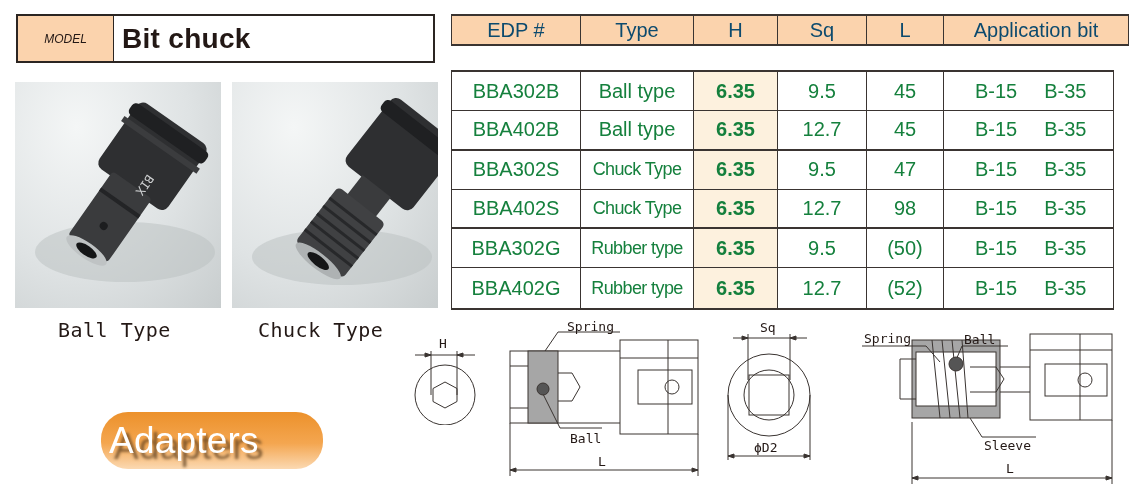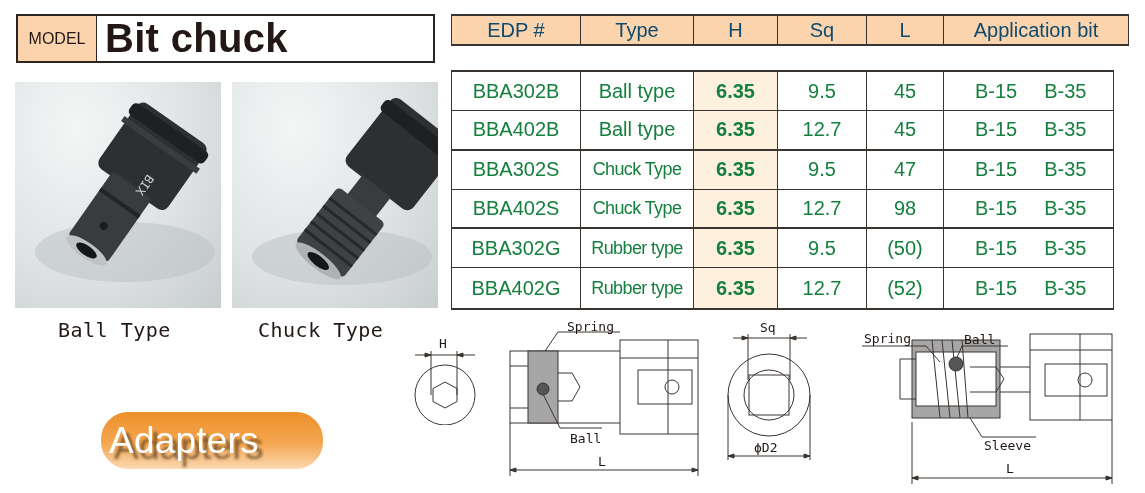--- a/index.html
+++ b/index.html
@@ -5,27 +5,27 @@
   * { box-sizing: border-box; margin: 0; padding: 0; }
   html, body { width: 1145px; height: 493px; background: #ffffff; overflow: hidden; }
   body { position: relative; font-family: "Liberation Sans", sans-serif; color: #231815; }
 
   
   .model-box {
     position: absolute; left: 16px; top: 14px; width: 419px; height: 49px;
     border: 2px solid #2b2522; display: flex; background: #fff;
   }
   .model-label {
-    width: 79px; background: #fbd3ad; border-right: 1px solid #2b2522;
+    width: 96px; background: #fbd3ad; border-right: 1px solid #2b2522;
     display: flex; align-items: center; justify-content: center;
-    font-size: 16px; color: #231815;
+    font-size: 12px; color: #231815; font-style: italic;
   }
   .model-name {
     padding-left: 8px; display: flex; align-items: center;
-    font-size: 40px; font-weight: bold; letter-spacing: 0.3px;
+    font-size: 28px; font-weight: bold; letter-spacing: 0.3px;
   }
 
   
   .photo {
     position: absolute; top: 82px; width: 206px; height: 226px;
     background: radial-gradient(ellipse at 30% 20%, #f4f6f6 0%, #dfe3e4 55%, #c8cdce 100%);
     overflow: hidden;
   }
   .photo.ball { left: 15px; }
   .photo.chuck { left: 232px; }

